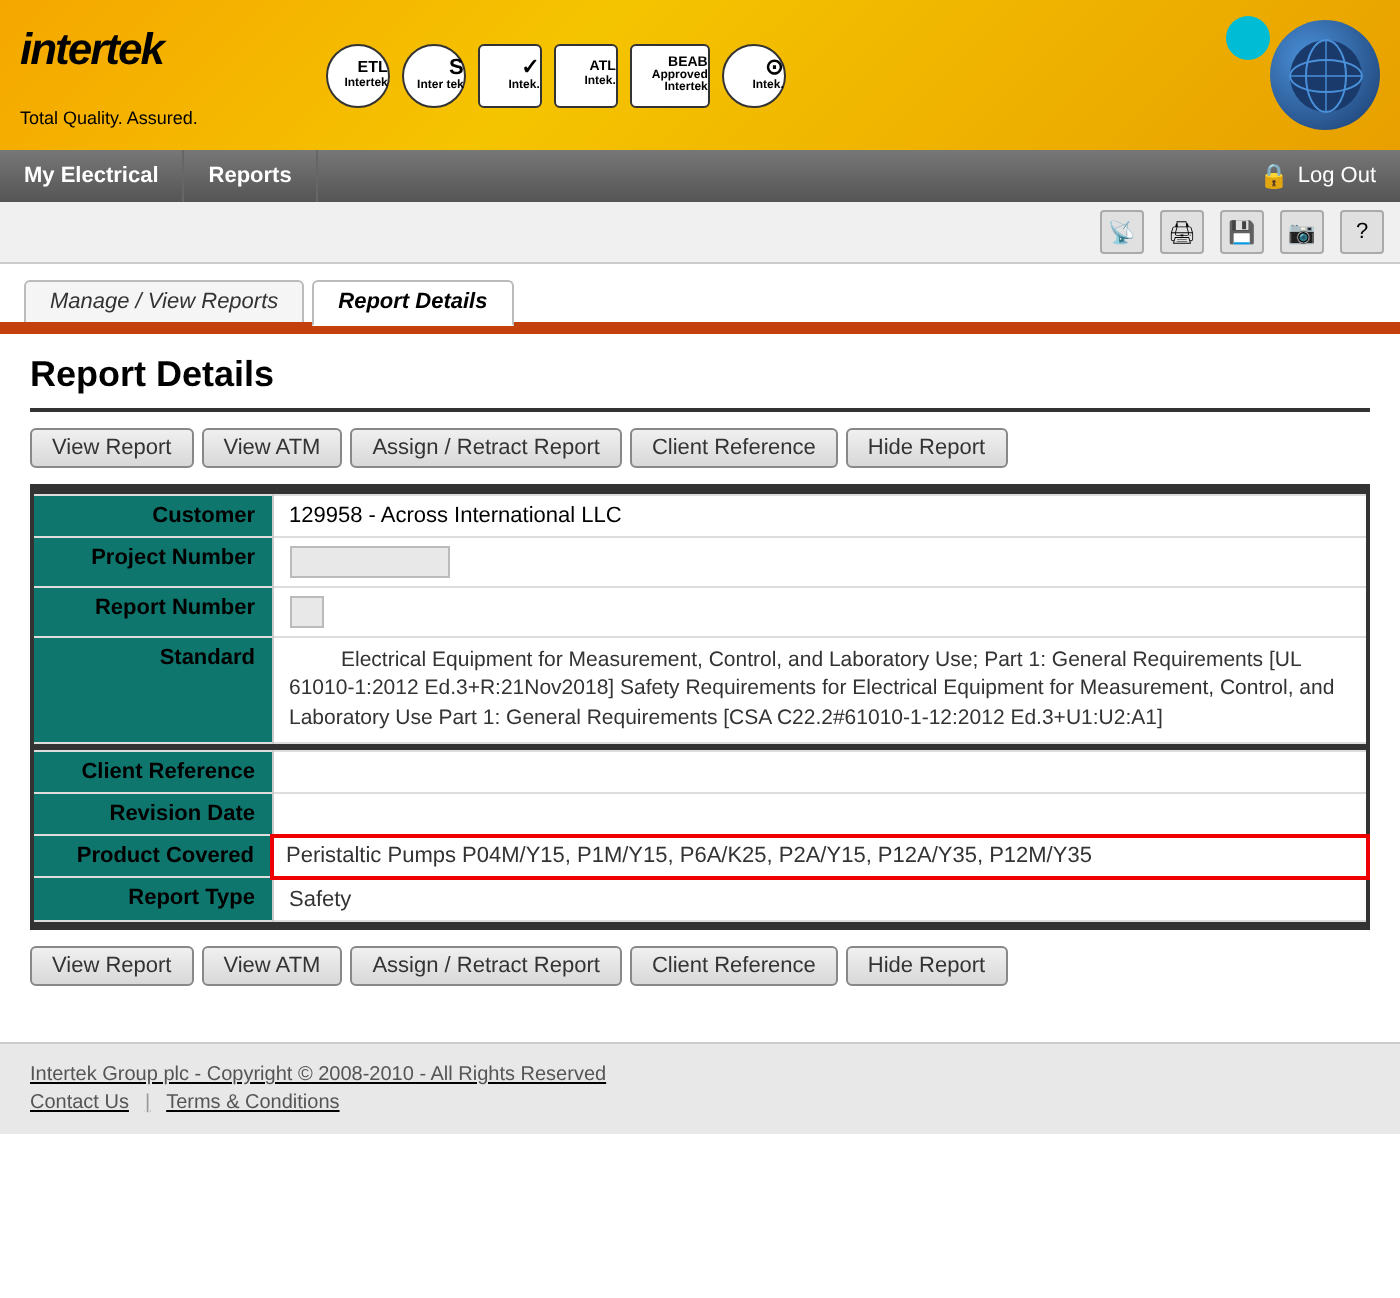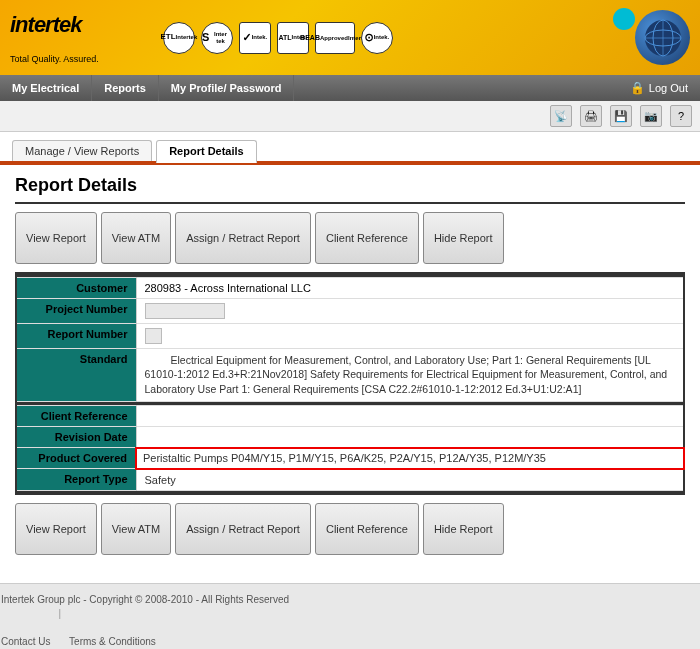--- a/index.html
+++ b/index.html
@@ -15,23 +15,23 @@
       min-height: 75px;
       position: relative;
     }
     .header-left { display: flex; align-items: center; gap: 44px; }
     .logo-area { margin-right: 20px; }
     .logo-text { font-size: 22px; font-weight: bold; color: #000; font-style: italic; letter-spacing: -1px; }
     .logo-subtitle { font-size: 9px; color: #000; margin-top: 16px; }
     .cert-icons { display: flex; align-items: center; gap: 6px; }
     .cert-icon {
       width: 32px; height: 32px; border: 1.5px solid #333; border-radius: 3px;
-      display: flex; align-items: center; justify-content: center;
+      display: flex; align-items: flex-end; justify-content: center;
       font-size: 7px; font-weight: bold; background: #fff; text-align: center;
-      flex-direction: row; line-height: 1.1;
+      flex-direction: column; line-height: 1.1;
     }
     .cert-icon.circle { border-radius: 50%; }
     .cert-icon.beab { width: 40px; }
     .header-right { display: flex; align-items: center; gap: 10px; }
     .globe-icon {
       width: 55px; height: 55px; border-radius: 50%; background: radial-gradient(circle at 35% 35%, #4a90d9, #1a3a6b);
       display: flex; align-items: center; justify-content: center;
     }
     .teal-circle {
       width: 22px; height: 22px; border-radius: 50%; background: #00bcd4; position: absolute; top: 8px; right: 65px;
@@ -59,36 +59,36 @@
       background: #f0f0f0; border-bottom: 1px solid #ccc;
       padding: 4px 8px; display: flex; justify-content: flex-end; gap: 8px;
     }
     .tool-icon {
       width: 22px; height: 22px; border: 1px solid #aaa; background: #e0e0e0;
       display: flex; align-items: center; justify-content: center;
       font-size: 11px; cursor: pointer; border-radius: 2px;
     }
 
     
-    .tabs-area { padding: 8px 12px 0; display: flex; gap: 4px; border-bottom: 4px solid #c2410c; }
+    .tabs-area { padding: 8px 12px 0; display: flex; gap: 4px; border-bottom: 6px solid #c2410c; font-style: italic; }
     .tab {
       padding: 4px 12px; border: 1px solid #bbb; border-bottom: none;
       background: #f5f5f5; font-size: 11px; cursor: pointer; border-radius: 3px 3px 0 0;
       color: #333;
     }
     .tab.active { background: #fff; border-bottom: 1px solid #fff; font-weight: bold; color: #000; margin-bottom: -2px; }
 
     
     .page-content { padding: 10px 15px; }
     .page-title { font-size: 18px; font-weight: bold; color: #000; margin-bottom: 8px; border-bottom: 2px solid #333; padding-bottom: 6px; }
 
     
     .button-row { display: flex; gap: 4px; margin: 8px 0; }
     .btn {
-      padding: 19px 10px; font-size: 11px; border: 1px solid #888;
+      padding: 3px 10px; font-size: 11px; border: 1px solid #888;
       background: linear-gradient(to bottom, #f0f0f0, #d8d8d8);
       cursor: pointer; border-radius: 3px; color: #333;
     }
 
     
     .details-table {
       width: 100%; border-collapse: collapse; margin: 6px 0;
       border: 2px solid #333;
     }
     .details-table tr { border-bottom: 1px solid #ddd; }
@@ -104,24 +104,24 @@
     .value-cell.link-style { color: #000; }
     .standard-text { font-size: 10.5px; line-height: 1.4; color: #333; margin-left: 26px; }
     .product-covered-cell {
       border: 2px solid #e00; font-size: 11px; padding: 3px 6px;
     }
 
     
     .divider-row td { background: #333; height: 4px; padding: 0; }
 
     
-    .footer { background: #e8e8e8; border-top: 1px solid #ccc; padding: 10px 1px; margin-top: 10px; }
+    .footer { background: #e8e8e8; border-top: 1px solid #ccc; padding: 10px 15px; margin-top: 10px; text-decoration: underline; }
     .footer-text { font-size: 10px; color: #555; }
     .footer-links { display: flex; gap: 8px; margin-top: 3px; }
-    .footer-link { font-size: 10px; color: #555; cursor: pointer; margin-top: 28px; }
+    .footer-link { font-size: 10px; color: #555; cursor: pointer; }
     .footer-sep { font-size: 10px; color: #999; }
   </style>
 </head>
 <body>
 
 <div class="header">
   <div class="header-left">
     <div class="logo-area">
       <div class="logo-text">intertek</div>
       <div class="logo-subtitle">Total Quality. Assured.</div>
@@ -164,21 +164,20 @@
         <line x1="2" y1="20" x2="38" y2="20" stroke="#4a90d9" stroke-width="0.7"></line>
         <line x1="20" y1="2" x2="20" y2="38" stroke="#4a90d9" stroke-width="0.7"></line>
       </svg>
     </div>
   </div>
 </div>
 
 <div class="navbar">
   <div class="nav-item">My Electrical</div>
   <div class="nav-item">Reports</div>
-  <div class="nav-item">My Profile/ Password</div>
   <div class="nav-spacer"></div>
   <div class="nav-logout">
     <span class="lock-icon">🔒</span>
     <span>Log Out</span>
   </div>
 </div>
 
 <div class="toolbar-icons">
   <div class="tool-icon">📡</div>
   <div class="tool-icon">🖨</div>
@@ -204,21 +203,21 @@
   </div>
 
   <table class="details-table">
     <tbody>
         <tr class="divider-row">
           <td colspan="2"></td>
         </tr>
 
     <tr>
       <td class="label-cell">Customer</td>
-      <td class="value-cell link-style">280983 - Across International LLC</td>
+      <td class="value-cell link-style">129958 - Across International LLC</td>
     </tr>
 
     <tr>
       <td class="label-cell">Project Number</td>
       <td class="value-cell">
         <span style="background:#e8e8e8; border:1px solid #bbb; padding:1px 20px; font-size:11px; display:inline-block; min-width:80px;">&nbsp;</span>
       </td>
     </tr>
 
     <tr>

